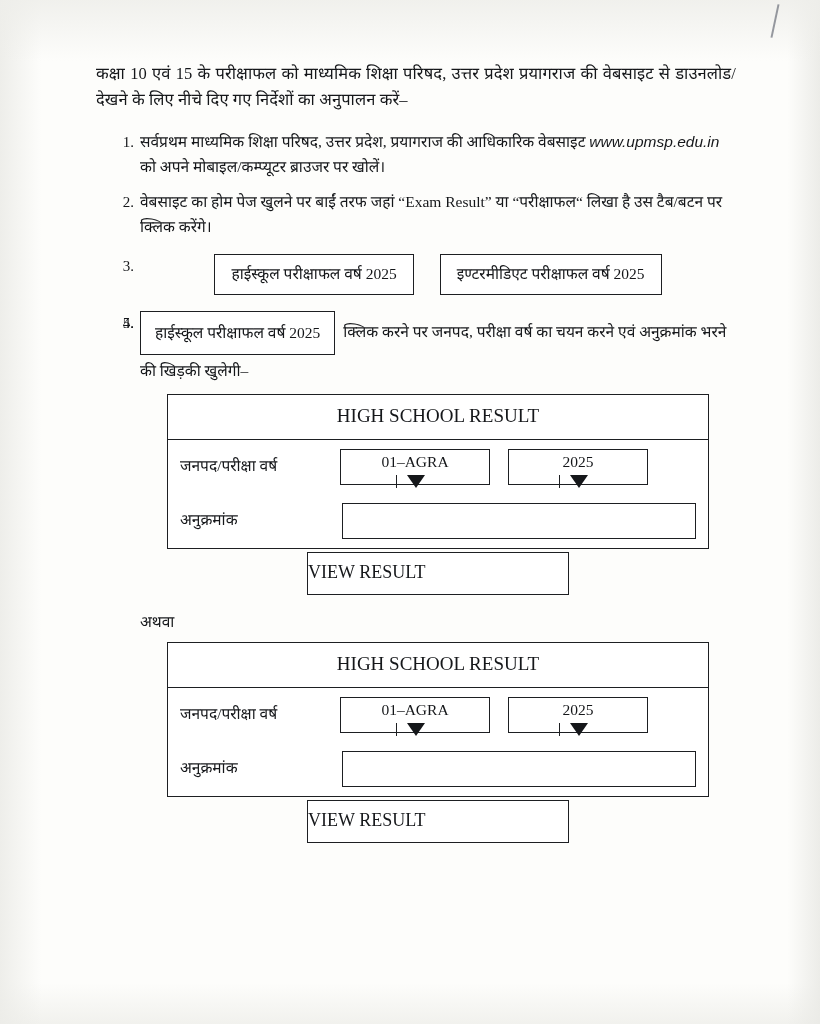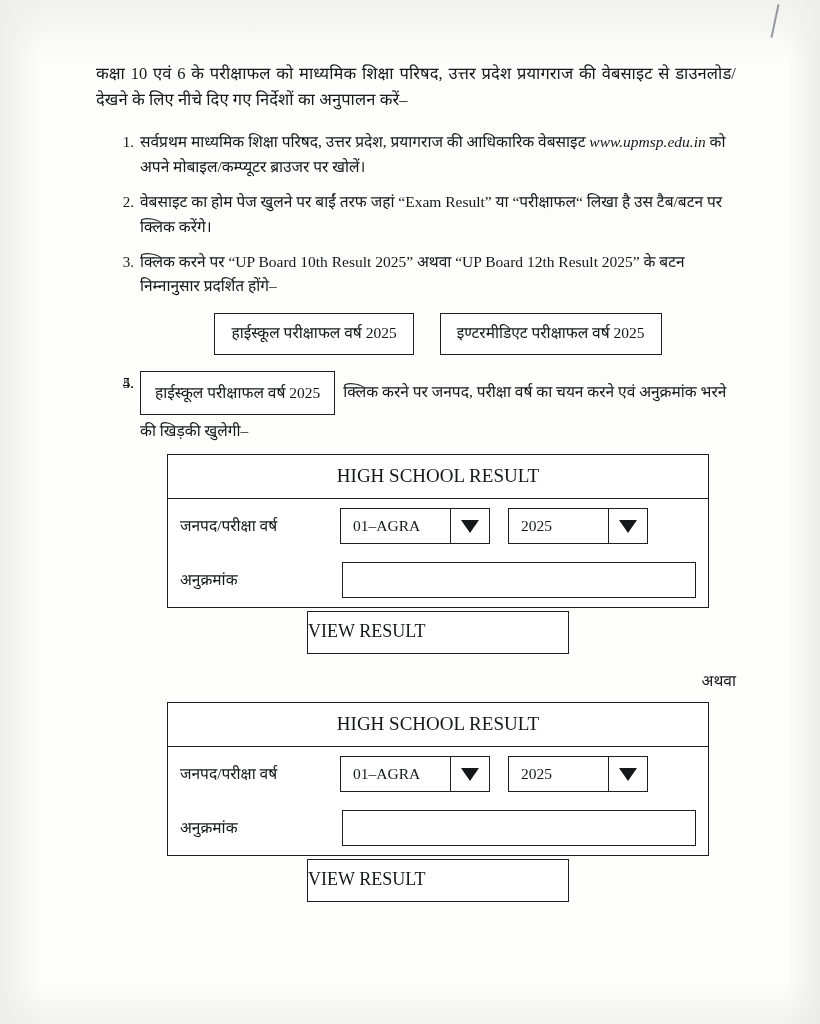--- a/index.html
+++ b/index.html
@@ -68,21 +68,21 @@
   }
   ol.steps > li > .num {
     position: absolute;
     left: -30px;
     top: 0;
     width: 24px;
     text-align: right;
     font-size: 15px;
   }
   .mono-url {
-    font-family: Liberation Serif, serif;
+    font-family: Liberation Sans, sans-serif;
     font-style: italic;
   }
   
   .btn-row {
     display: flex;
     gap: 26px;
     justify-content: center;
     margin: 14px 0 16px 0;
   }
   .result-btn {
@@ -128,20 +128,21 @@
     font-size: 15.5px;
     flex: none;
   }
   .select {
     border: 1.6px solid #1d1f22;
     height: 34px;
     display: flex;
     align-items: center;
     background: #fff;
     min-width: 148px;
+    flex-direction: column;
   }
   .select .val {
     padding: 0 12px;
     font-size: 15.5px;
     flex: 1;
     white-space: nowrap;
     font-family: "Liberation Serif", serif;
   }
   .select .arrow {
     width: 38px;
@@ -172,53 +173,52 @@
     margin: 6px auto 0 auto;
     text-align: left;
     font-size: 18px;
     padding: 5px 0 7px 0;
     background: #fff;
     font-family: "Liberation Serif", serif;
     position: relative;
     top: -3px;
   }
   .athwa {
-    text-align: right;
+    text-align: left;
     font-size: 15.5px;
     margin: 12px 0 6px 0;
   }
   .form-wrap { }
   .step5-wrap { margin-top: 6px; }
 </style>
 </head>
 <body>
 
 <div class="page">
   <div class="paper-shade"></div>
   <div class="corner-mark"></div>
 
   <div class="content">
 
-    <p class="intro">कक्षा 10 एवं 6 के परीक्षाफल को माध्यमिक शिक्षा परिषद, उत्तर प्रदेश प्रयागराज की वेबसाइट से डाउनलोड/देखने के लिए नीचे दिए गए निर्देशों का अनुपालन करें–</p>
+    <p class="intro">कक्षा 10 एवं 15 के परीक्षाफल को माध्यमिक शिक्षा परिषद, उत्तर प्रदेश प्रयागराज की वेबसाइट से डाउनलोड/देखने के लिए नीचे दिए गए निर्देशों का अनुपालन करें–</p>
 
     <ol class="steps">
 
       <li>
         <span class="num">1.</span>
         <span>सर्वप्रथम माध्यमिक शिक्षा परिषद, उत्तर प्रदेश, प्रयागराज की आधिकारिक वेबसाइट </span><span class="mono-url">www.upmsp.edu.in</span><span> को अपने मोबाइल/कम्प्यूटर ब्राउजर पर खोलें।</span>
       </li>
 
       <li>
         <span class="num">2.</span>
         <span>वेबसाइट का होम पेज खुलने पर बाईं तरफ जहां “Exam Result” या “परीक्षाफल“ लिखा है उस टैब/बटन पर क्लिक करेंगे।</span>
       </li>
 
       <li>
         <span class="num">3.</span>
-        <span>क्लिक करने पर “UP Board 10th Result 2025” अथवा “UP Board 12th Result 2025” के बटन निम्नानुसार प्रदर्शित होंगे–</span>
 
         <div class="btn-row">
           <div class="result-btn">हाईस्कूल परीक्षाफल वर्ष 2025</div>
           <div class="result-btn">इण्टरमीडिएट परीक्षाफल वर्ष 2025</div>
         </div>
       </li>
 
       <li>
         <span class="num">4.</span>
       </li>

